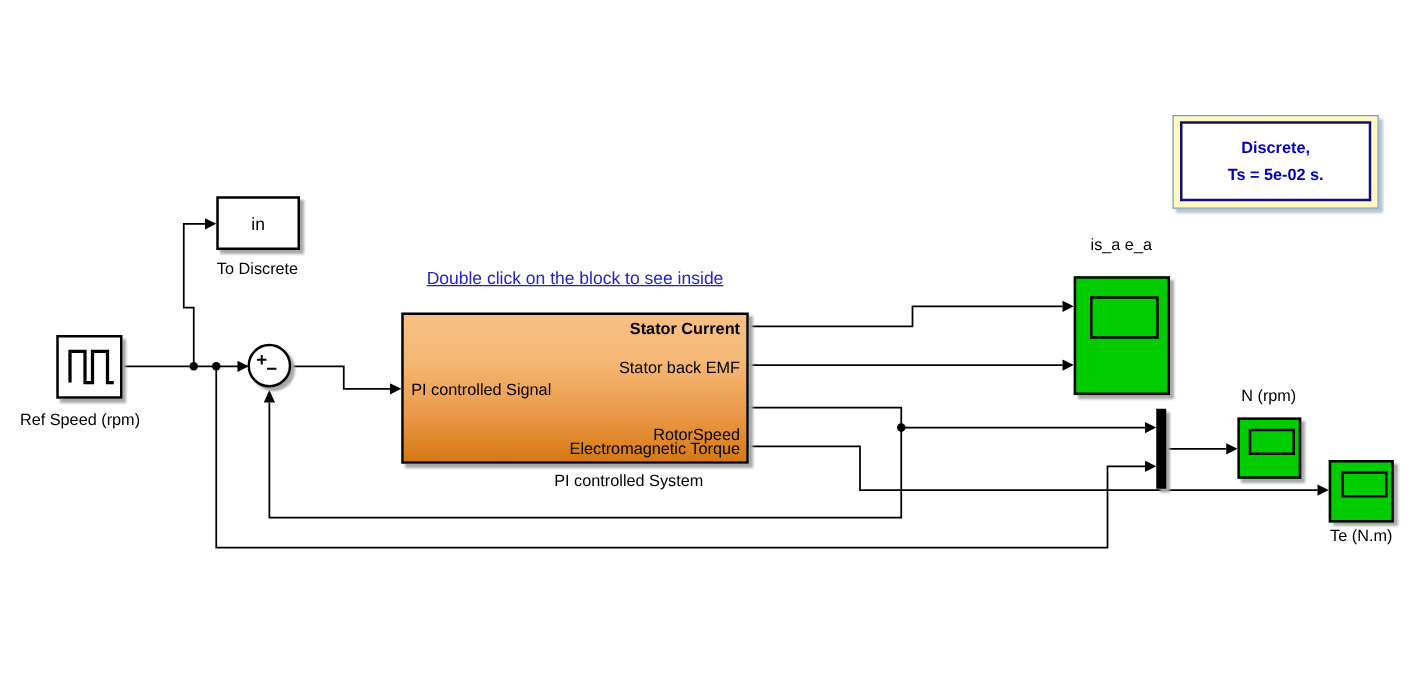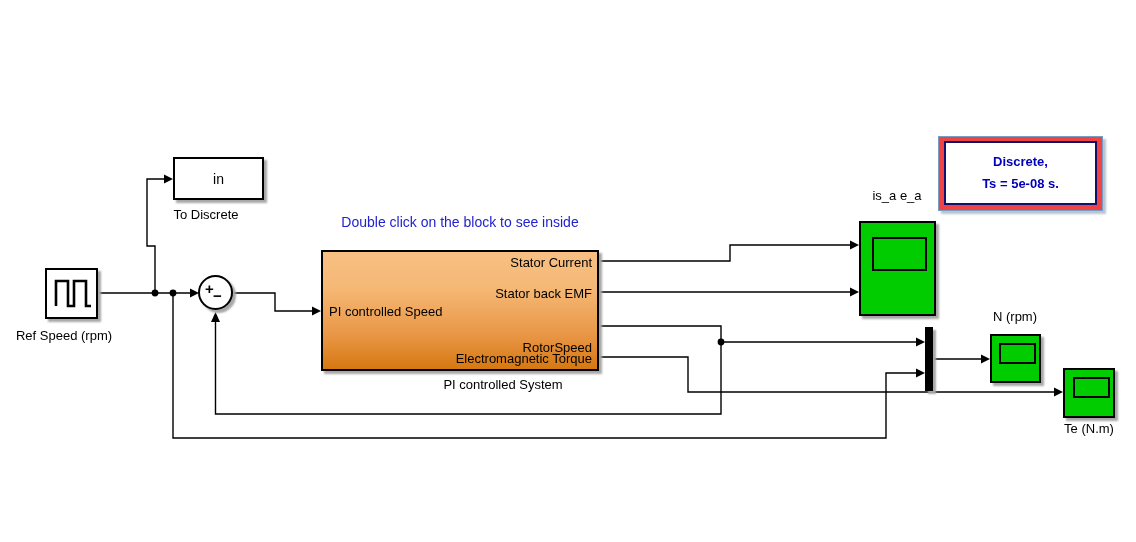--- a/index.html
+++ b/index.html
@@ -14,59 +14,59 @@
     position:absolute; background:#fff; border:2px solid #000;
     box-shadow:3px 3px 2px #a8a8a8;
   }
   .lbl {
     position:absolute; font-size:13px; color:#000; white-space:nowrap;
     transform:translateX(-50%); text-align:center; line-height:15px;
   }
   
   .pulse { left:45px; top:268px; width:53px; height:51px; }
   
-  .tow { left:173px; top:157px; width:91px; height:43px;
+  .tow { left:173px; top:157px; width:67px; height:43px;
          display:flex; align-items:center; justify-content:center;
          font-size:14px; }
   
   .sum { left:198px; top:275px; width:35px; height:35px; border-radius:50%; }
   .sum .plus  { position:absolute; left:5px;  top:3px;  font-size:15px; font-weight:bold; }
   .sum .minus { position:absolute; left:13px; top:10px; font-size:15px; font-weight:bold; }
   
   .pisys {
     left:321px; top:250px; width:278px; height:121px;
     background:linear-gradient(180deg,#F7BF82 0%,#F5B976 30%,#E99747 70%,#D67812 100%);
   }
   .port { position:absolute; font-size:13px; white-space:nowrap; line-height:15px; }
   .port.in  { left:6px; }
   .port.out { right:5px; text-align:right; }
   .annotation {
     position:absolute; left:460px; top:214px; transform:translateX(-50%);
-    font-size:14px; color:#2222CC; white-space:nowrap;
+    font-size:14px; color:#2222CC; white-space:nowrap;text-decoration:underline;
   }
   
   .scope { background:#00CC00; }
   .scope .screen {
     position:absolute; background:#00CC00; border:2px solid #000;
   }
   .scope1 { left:859px; top:221px; width:77px; height:95px; }
   .scope1 .screen { left:11px; top:14px; width:55px; height:34px; }
   .nscope { left:990px; top:334px; width:51px; height:49px; }
   .nscope .screen { left:7px; top:7px; width:37px; height:21px; }
   .tescope { left:1063px; top:368px; width:52px; height:50px; }
   .tescope .screen { left:8px; top:7px; width:37px; height:21px; }
   
   .mux {
     position:absolute; left:925px; top:327px; width:8px; height:64px;
     background:#000; box-shadow:3px 3px 2px #a8a8a8;
   }
   
   .powergui {
     position:absolute; left:938px; top:92px; width:165px; height:75px;
-    background:#ef4444; border:1px solid #7A9CC4; box-shadow:3px 3px 2px #b8c4cf;margin-top:44px;
+    background:#fef9c3; border:1px solid #7A9CC4; box-shadow:3px 3px 2px #b8c4cf;
   }
   .powergui .inner {
     position:absolute; left:5px; top:4px; right:5px; bottom:5px;
     background:#fff; border:2px solid #10106E;
     display:flex; flex-direction:column; align-items:center; justify-content:center;
     font-size:13px; font-weight:bold; color:#0000BB; line-height:22px;
   }
 </style>
 </head>
 <body>
@@ -142,22 +142,22 @@
   <div class="lbl" style="left:206px; top:207px;">To Discrete</div>
 
   <div class="blk sum">
     <span class="plus">+</span>
     <span class="minus">−</span>
   </div>
 
   <div class="annotation">Double click on the block to see inside</div>
 
   <div class="blk pisys">
-    <span class="port in" style="top:303px; top:52px;">PI controlled Speed</span>
-    <span class="port out" style="top:3px;">Stator Current</span>
+    <span class="port in" style="top:303px; top:52px;">PI controlled Signal</span>
+    <span class="port out" style="top:3px;font-weight:bold;">Stator Current</span>
     <span class="port out" style="top:34px;">Stator back EMF</span>
     <span class="port out" style="top:68px;margin-top:20px;">RotorSpeed</span>
     <span class="port out" style="top:99px;margin-left:44px;">Electromagnetic Torque</span>
   </div>
   <div class="lbl" style="left:460px; top:377px;margin-left:43px;">PI controlled System</div>
 
   <div class="lbl" style="left:897px; top:188px;">is_a e_a</div>
   <div class="blk scope scope1">
     <div class="screen"></div>
   </div>
@@ -170,17 +170,17 @@
   </div>
 
   <div class="blk scope tescope">
     <div class="screen"></div>
   </div>
   <div class="lbl" style="left:1089px; top:421px;">Te (N.m)</div>
 
   <div class="powergui">
     <div class="inner">
       <span>Discrete,</span>
-      <span>Ts = 5e-08 s.</span>
+      <span>Ts = 5e-02 s.</span>
     </div>
   </div>
 
 </div>
 
 </body></html>

